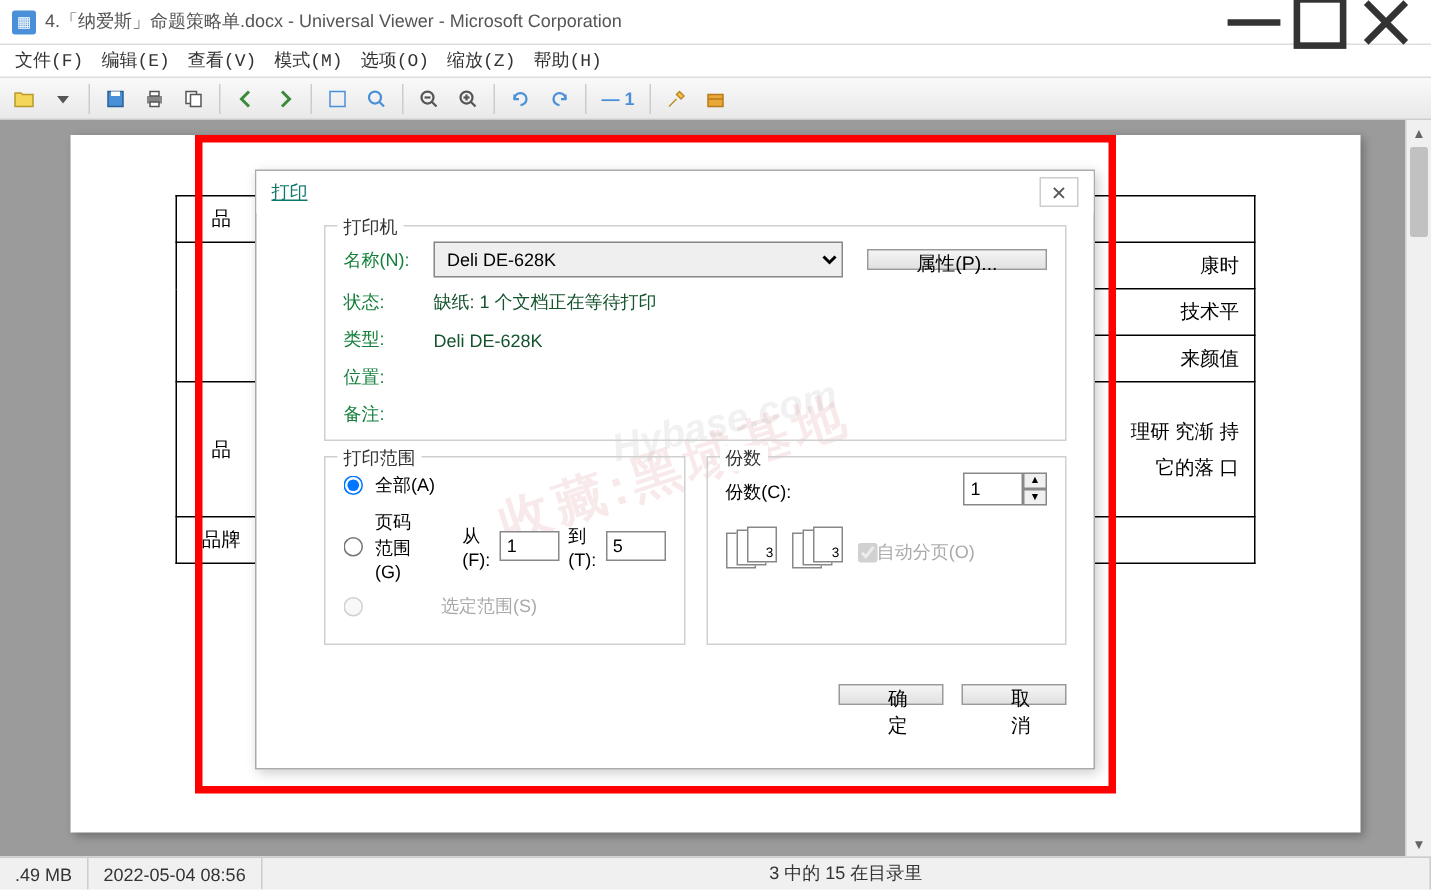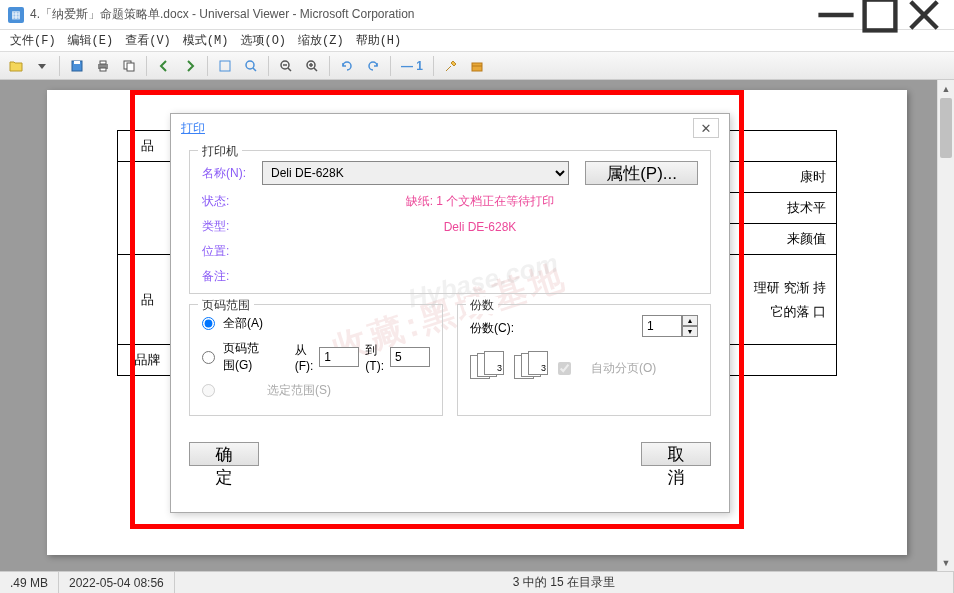--- a/index.html
+++ b/index.html
@@ -16,55 +16,55 @@
 .tbtn svg { width: 16px; height: 16px; }
 .tsep { width: 1px; height: 20px; background: #ccc; margin: 0 3px; }
 .content { position: relative; height: 491px; background: #9b9b9b; display: flex; justify-content: center; padding-top: 10px; }
 .docpage { width: 860px; height: 465px; background: #fff; box-shadow: 2px 2px 6px rgba(0,0,0,0.3); position: relative; padding: 40px 70px; }
 .doctable { border-collapse: collapse; width: 100%; font-size: 13px; }
 .doctable td { border: 1px solid #000; padding: 6px 10px; vertical-align: middle; }
 .doctable .lbl { width: 60px; text-align: center; }
 .redframe { position: absolute; border: 5px solid #f00; z-index: 10; left: 130px; top: 10px; width: 614px; height: 439px; pointer-events: none; }
 .printdlg { position: absolute; left: 170px; top: 33px; width: 560px; height: 400px; background: #fff; border: 1px solid #aaa; box-shadow: 2px 2px 8px rgba(0,0,0,0.2); z-index: 20; font-size: 12px; }
 .dlgtitle { height: 28px; display: flex; align-items: center; padding: 0 10px; background: #fff; }
-.dlgtitle .t { flex: 1; color: #3b82f6; text-decoration: underline; }
+.dlgtitle .t { flex: 1; color: #0f766e; text-decoration: underline; }
 .dlgclose { width: 26px; height: 20px; border: 1px solid #ccc; display: flex; align-items: center; justify-content: center; cursor: pointer; color: #555; font-size: 13px; }
-.dlgbody { padding: 8px 18px 12px 18px; }
+.dlgbody { padding: 8px 18px 12px 18px; margin-left: 27px; }
 .groupbox { border: 1px solid #d0d0d0; padding: 10px 12px 8px 12px; margin-bottom: 10px; position: relative; }
 .groupbox .gtitle { position: absolute; top: -8px; left: 8px; background: #fff; padding: 0 4px; color: #333; }
 .row { display: flex; align-items: center; margin-bottom: 8px; }
-.row .lbl { width: 60px; color: #8b5cf6; }
-.row .val { flex: 1; color: #ec4899; text-align: center; }
+.row .lbl { width: 60px; color: #15803d; }
+.row .val { flex: 1; color: #14532d; }
 select { flex: 1; height: 24px; border: 1px solid #888; font-size: 12px; padding: 0 4px; }
-.btn { height: 24px; padding: 0 20px; border: 1px solid #999; background: linear-gradient(#f5f5f5,#e1e1e1); cursor: pointer; font-size: 17px; }
+.btn { height: 14px; padding: 0 32px; border: 1px solid #999; background: linear-gradient(#f5f5f5,#e1e1e1); cursor: pointer; font-size: 13px; }
 .twocol { display: flex; gap: 14px; }
 .twocol > .groupbox { flex: 1; }
 .radio-row { display: flex; align-items: center; margin-bottom: 8px; gap: 4px; }
 .radio-row input[type=radio] { margin-right: 4px; }
 .range-inputs { display: flex; align-items: center; gap: 6px; margin-left: 20px; }
 .range-inputs input[type=text] { width: 40px; height: 20px; border: 1px solid #888; padding: 0 4px; font-size: 12px; }
 .copies-row { display: flex; align-items: flex-end; gap: 8px; }
 .spinner { display: flex; }
 .spinner input { width: 40px; height: 22px; border: 1px solid #888; padding: 0 4px; text-align: left; font-size: 12px; }
 .spinbtns { display: flex; flex-direction: column; }
 .spinbtns button { width: 16px; height: 11px; font-size: 7px; border: 1px solid #888; background: #f0f0f0; cursor: pointer; padding: 0; line-height: 1; }
 .collate-ill { display: flex; align-items: center; gap: 8px; margin-top: 18px; }
 .collate-ill .pg { position: relative; width: 36px; height: 26px; }
 .collate-ill .sheet { position: absolute; width: 20px; height: 24px; border: 1px solid #888; background: #fff; font-size: 9px; display: flex; align-items: flex-end; justify-content: flex-end; padding: 1px; }
-.dlgfoot { display: flex; justify-content: space-between; gap: 12px; padding: 4px 18px 0 18px; }
+.dlgfoot { display: flex; justify-content: flex-end; gap: 12px; padding: 4px 18px 0 18px; }
 .dlgfoot .btn { width: 70px; }
 .statusbar { position: absolute; bottom: 0; left: 0; right: 0; height: 22px; background: #f0f0f0; border-top: 1px solid #ccc; display: flex; align-items: center; font-size: 12px; color: #333; }
 .statusbar .cell { padding: 0 10px; border-right: 1px solid #ccc; height: 100%; display: flex; align-items: center; }
 .watermark { position: absolute; left: 50%; top: 50%; transform: translate(-50%,-50%) rotate(-18deg); font-size: 34px; color: rgba(200,80,80,0.12); font-weight: bold; letter-spacing: 4px; pointer-events: none; white-space: nowrap; }
 .watermark2 { position: absolute; left: 56%; top: 42%; transform: translate(-50%,-50%) rotate(-14deg); font-size: 26px; font-style: italic; color: rgba(120,120,120,0.10); font-weight: bold; pointer-events: none; }
 .scrollbar { position: absolute; right: 0; top: 0; bottom: 0; width: 17px; background: #f0f0f0; border-left: 1px solid #ddd; }
 .scrollbar .thumb { position: absolute; left: 2px; right: 2px; top: 18px; height: 60px; background: #c1c1c1; border-radius: 2px; }
 .scrollbar .arr { position: absolute; left: 0; right: 0; height: 17px; display: flex; align-items: center; justify-content: center; color: #666; font-size: 9px; }
 .disabled { color: #aaa; gap: 48px; }
-.checkbox-row { display: flex; gap: 20px; color: #aaa; }
+.checkbox-row { display: flex; gap: 0; color: #aaa; }
 </style>
 </head>
 <body>
 
 <div class="titlebar">
   <div class="icon">▦</div>
   <div class="title">4.「纳爱斯」命题策略单.docx - Universal Viewer - Microsoft Corporation</div>
   <div class="winbtns">
     <div class="winbtn">
       <svg viewBox="0 0 10 10">
@@ -254,21 +254,21 @@
           <div class="lbl">位置:</div>
         </div>
         <div class="row" style="margin-bottom:0">
           <div class="lbl">备注:</div>
           <div class="val"></div>
         </div>
       </div>
 
       <div class="twocol">
         <div class="groupbox">
-          <div class="gtitle">页码范围</div>
+          <div class="gtitle">打印范围</div>
           <div class="radio-row">
             <input type="radio" name="r" checked="" style="">
             <label>全部(A)</label>
           </div>
           <div class="radio-row">
             <input type="radio" name="r" style="">
             <label>页码范围(G)</label>
             <div class="range-inputs">
               <span>从(F):</span>
               <input type="text" value="1" style="">

